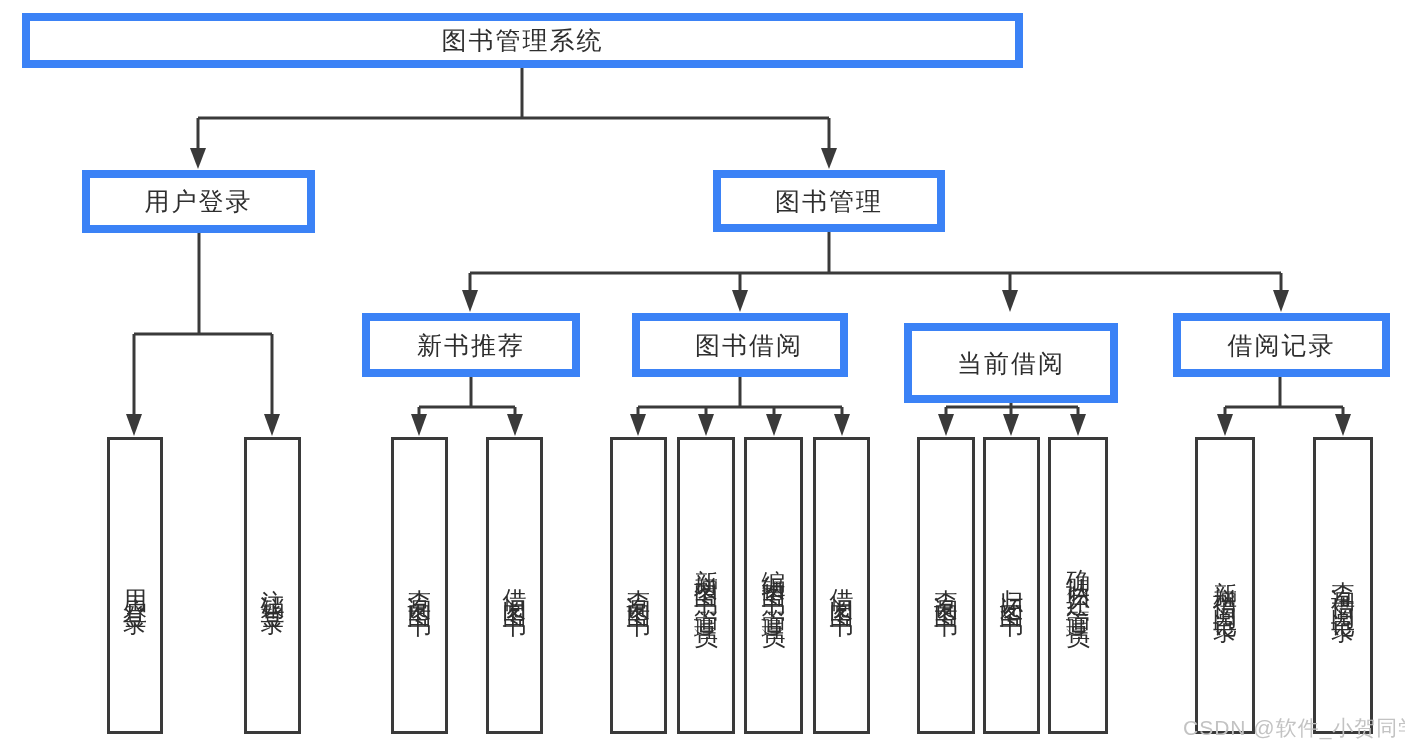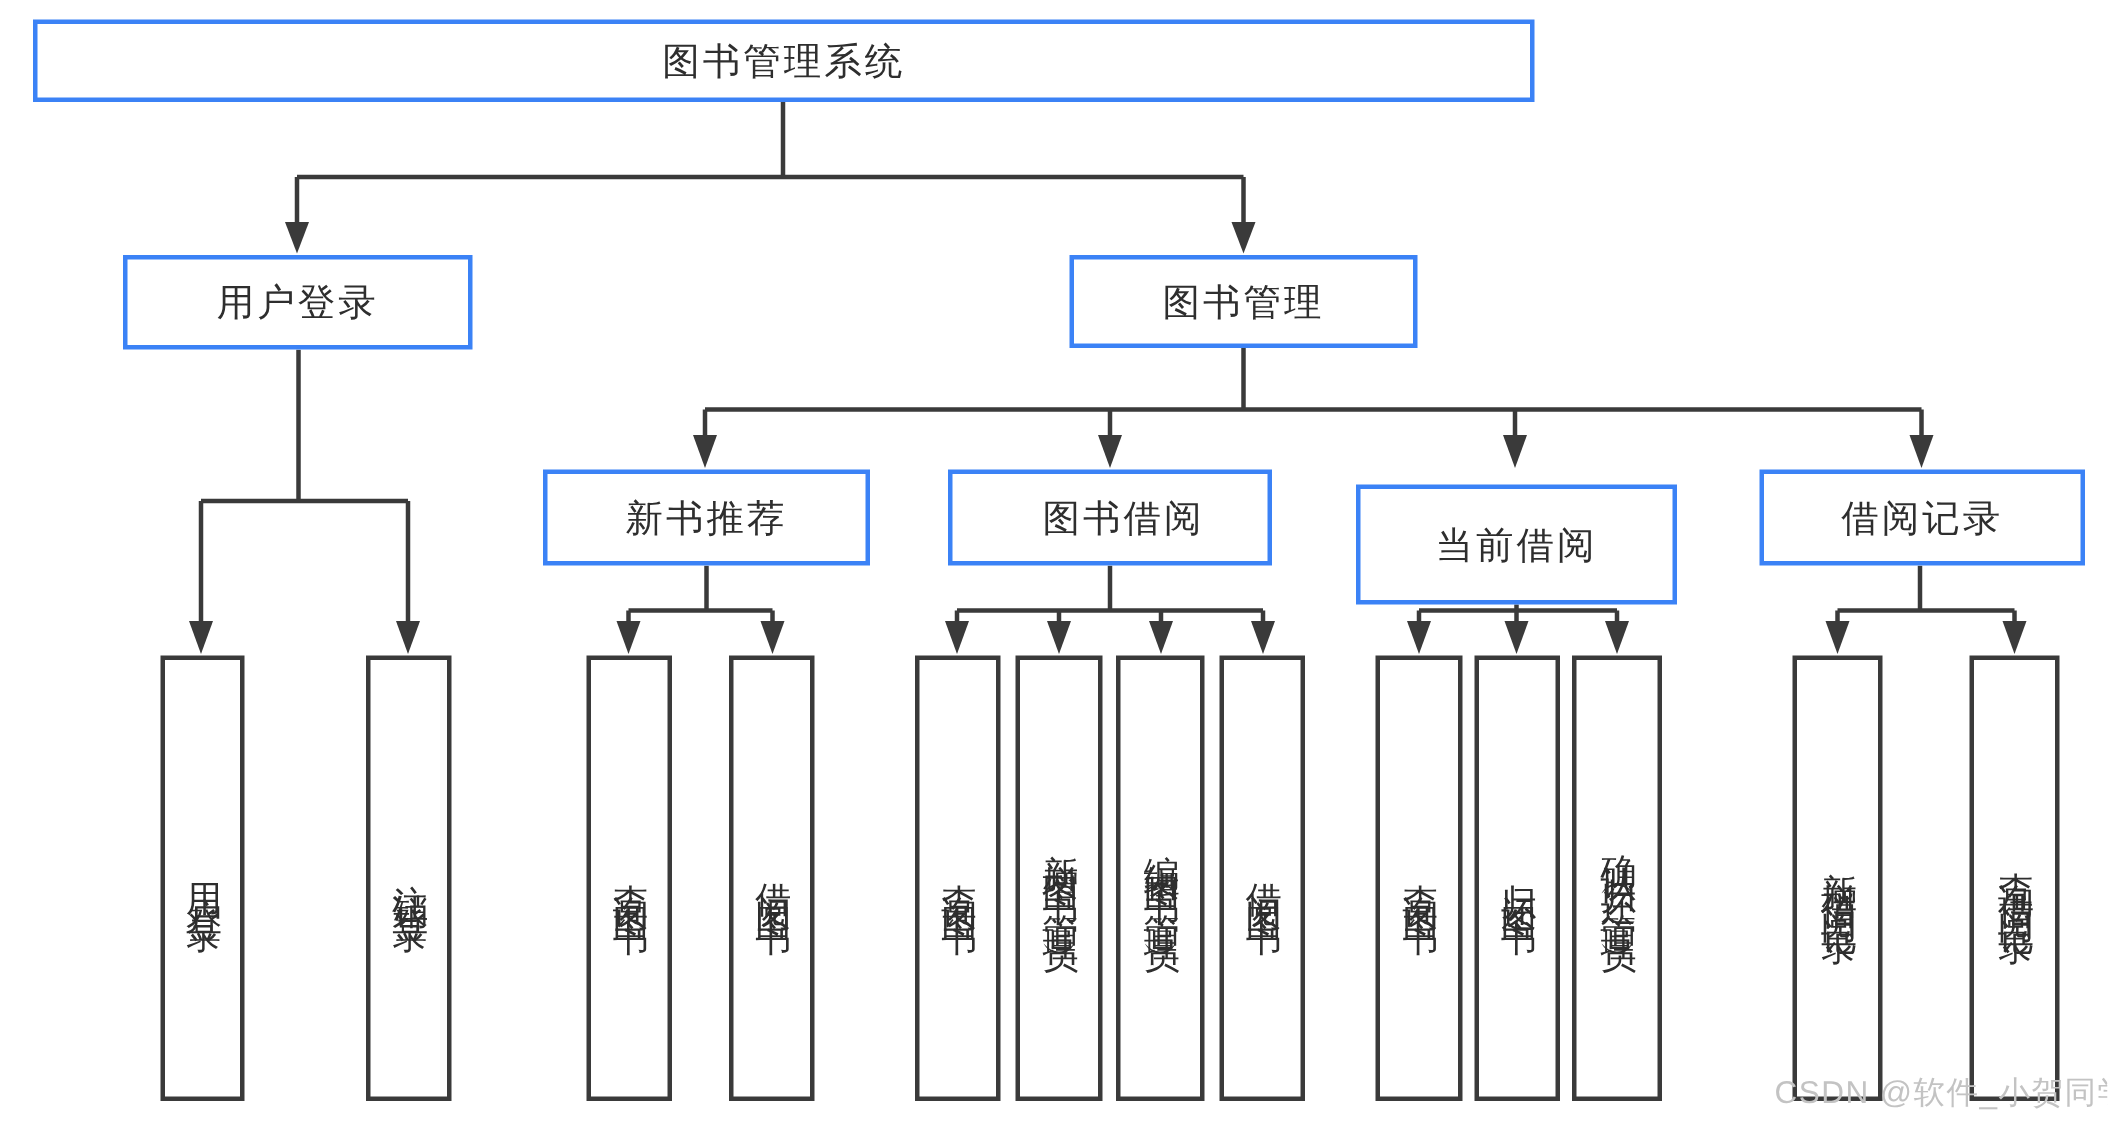--- a/index.html
+++ b/index.html
@@ -14,21 +14,21 @@
   }
   .lines {
     position: absolute;
     left: 0; top: 0;
     width: 1405px; height: 747px;
     pointer-events: none;
   }
   .box {
     position: absolute;
     box-sizing: border-box;
-    border: 3px solid #3b82f6;
+    border: 8px solid #3b82f6;
     background: #ffffff;
     display: flex;
     align-items: center;
     justify-content: center;
     font-size: 25px;
     letter-spacing: 2px;
     color: #2e2e2e;
     z-index: 2;
   }
   .vbox {

